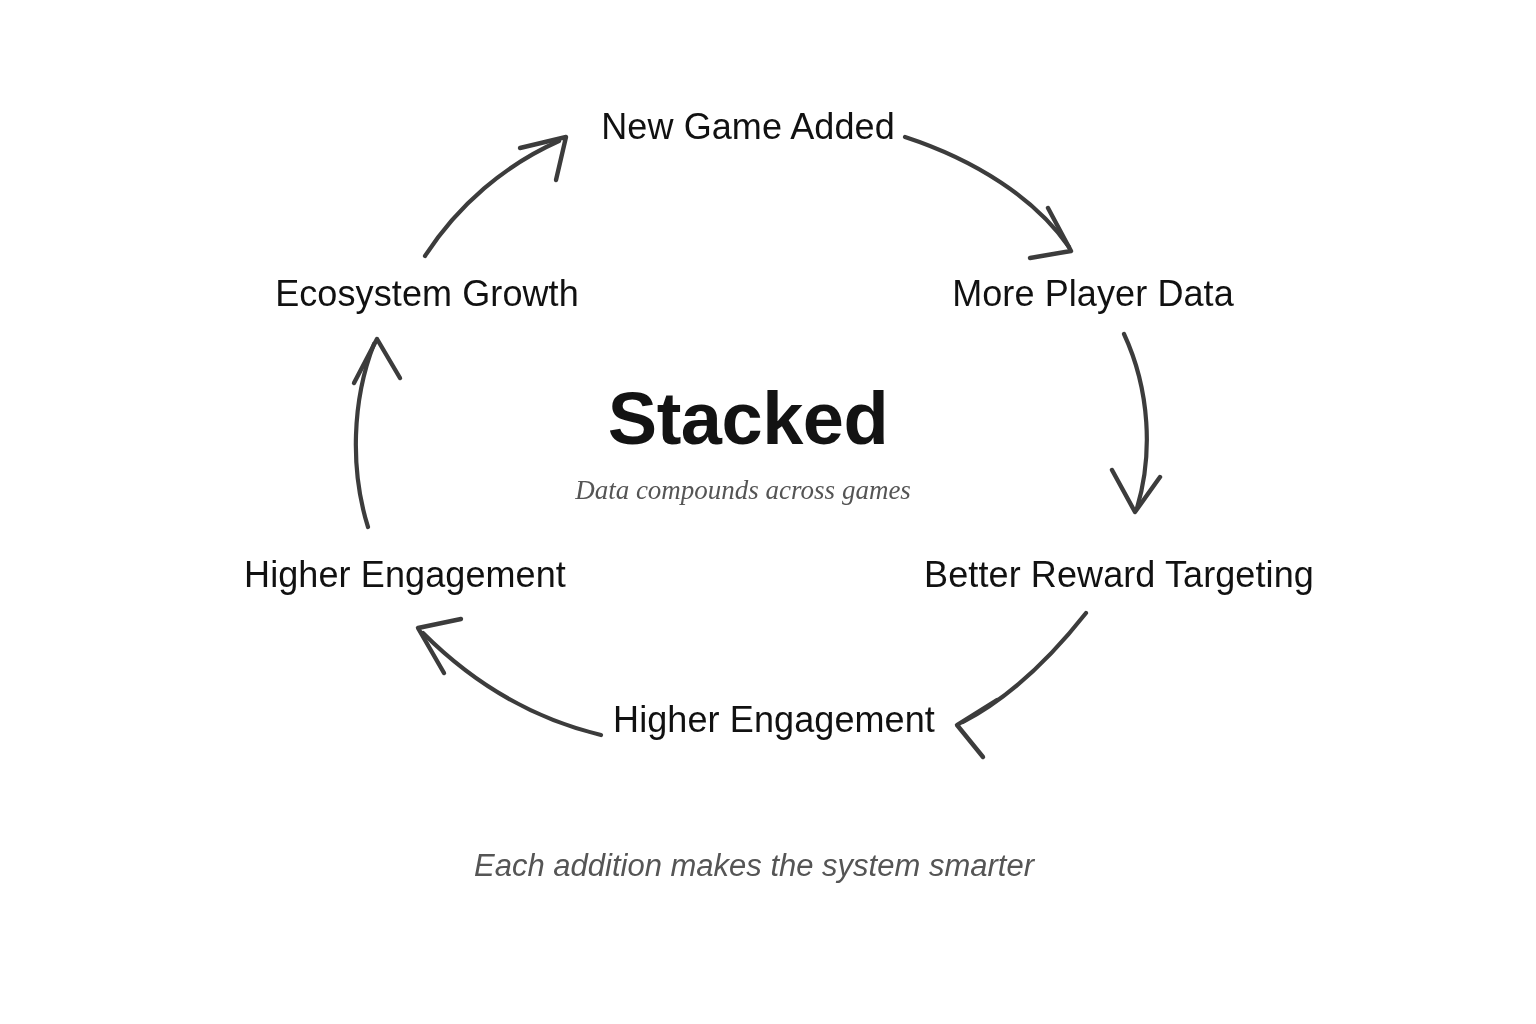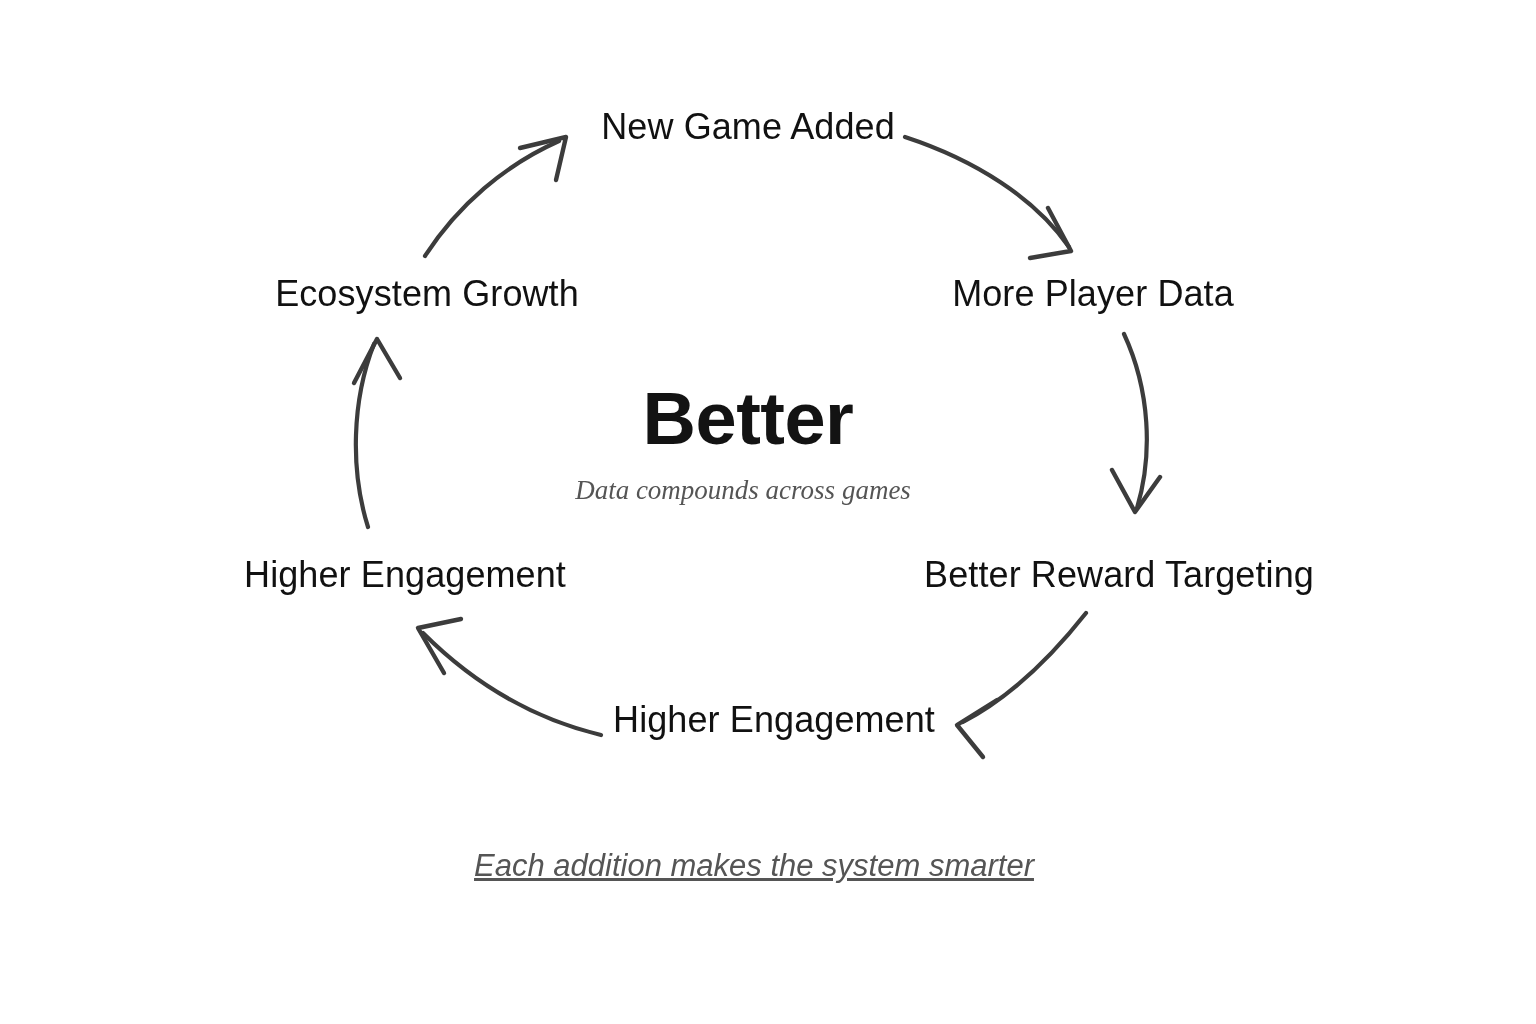--- a/index.html
+++ b/index.html
@@ -71,21 +71,20 @@
   #footer-caption {
     position: absolute;
     left: 754px;
     top: 866px;
     transform: translate(-50%, -50%);
     font-size: 31px;
     font-style: italic;
     color: #555555;
     white-space: nowrap;
     font-family: "Liberation Sans", sans-serif;
-    text-decoration: underline;
   }
 </style>
 </head>
 <body>
 
 <div id="canvas">
 
   <svg class="arrow-layer" viewBox="0 0 1536 1024" width="1536" height="1024" xmlns="http://www.w3.org/2000/svg">
     <g fill="none" stroke="#3c3c3c" stroke-width="4.2" stroke-linecap="round" stroke-linejoin="round">
 
@@ -126,19 +125,19 @@
   <div class="node-label" style="left:1093px; top:294px;">More Player Data</div>
 
   <div class="node-label" style="left:1119px; top:575px;">Better Reward Targeting</div>
 
   <div class="node-label" style="left:774px; top:720px;">Higher Engagement</div>
 
   <div class="node-label" style="left:405px; top:575px;">Higher Engagement</div>
 
   <div class="node-label" style="left:409px; top:294px;margin-left:18px;">Ecosystem Growth</div>
 
-  <div id="center-title">Better</div>
+  <div id="center-title">Stacked</div>
 
   <div id="center-subtitle">Data compounds across games</div>
 
   <div id="footer-caption">Each addition makes the system smarter</div>
 
 </div>
 
 </body></html>

